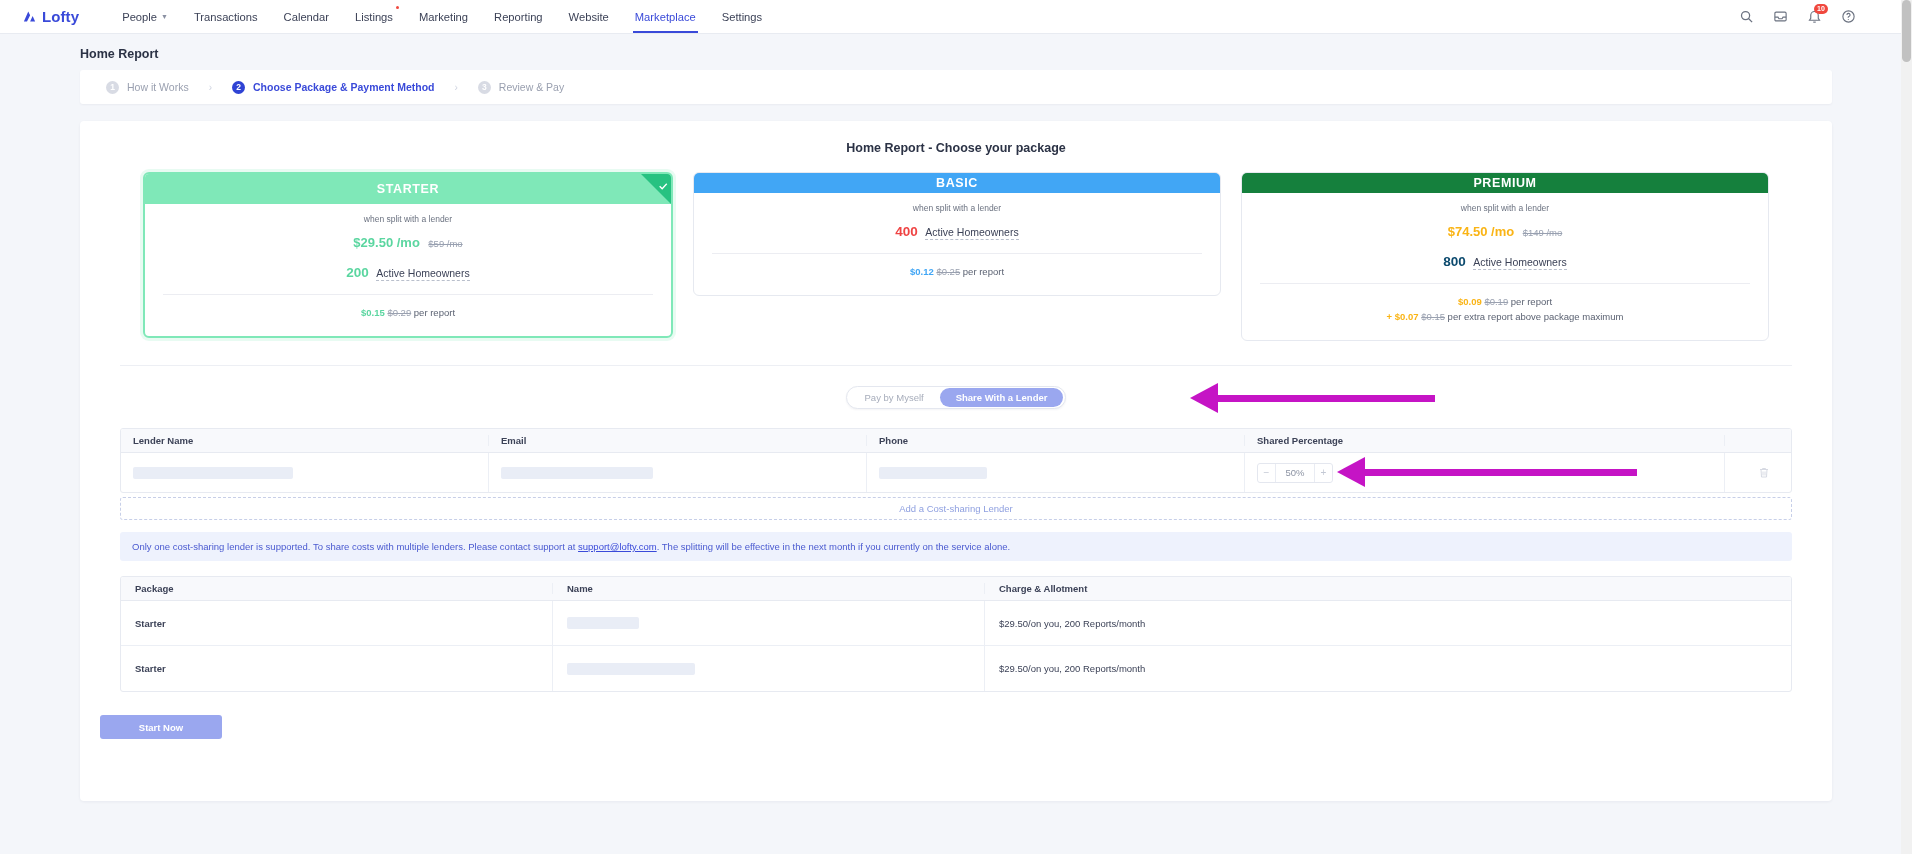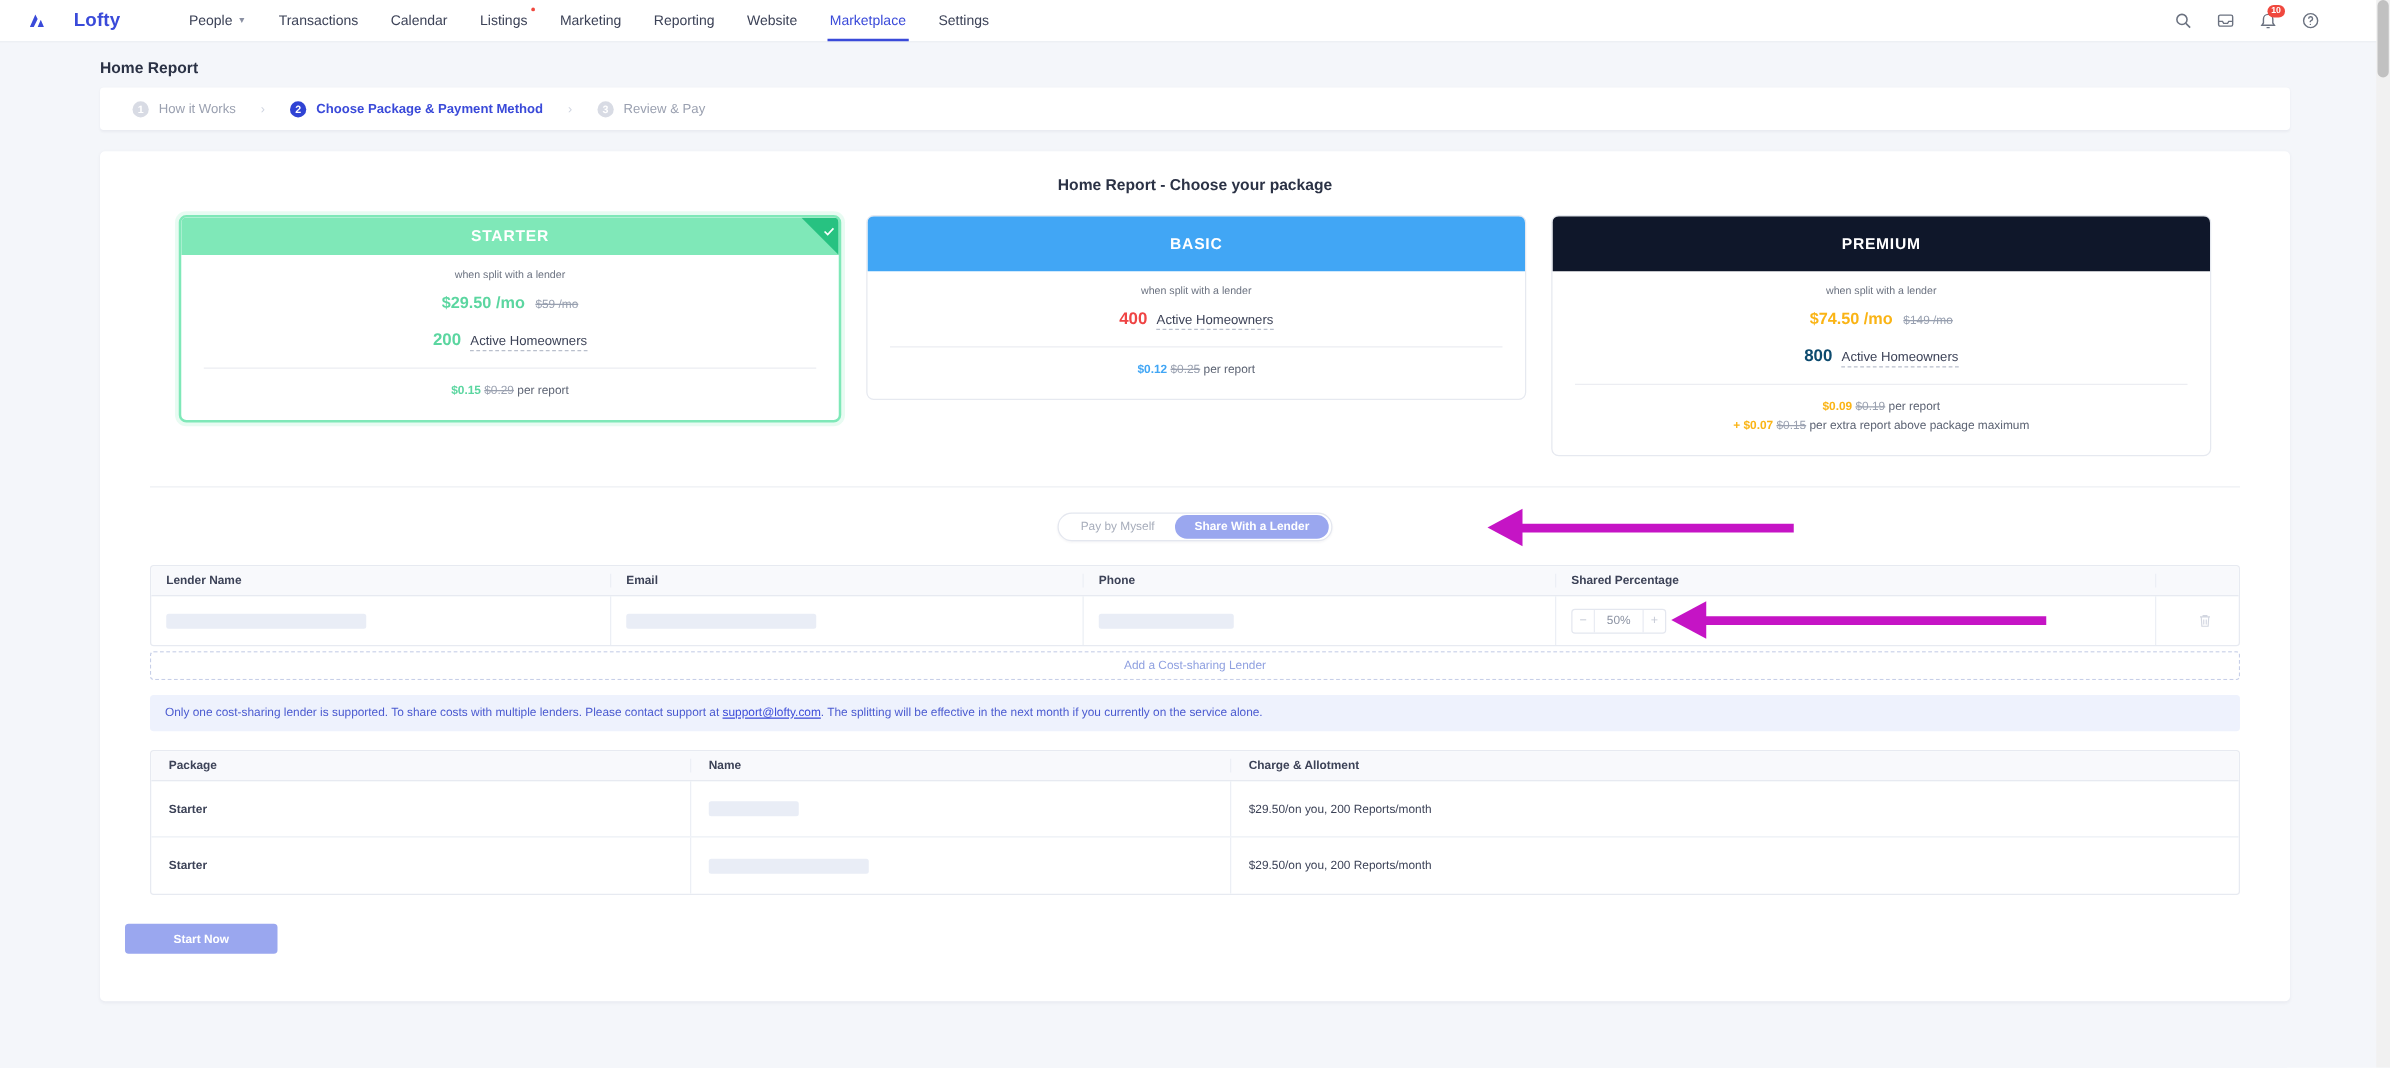--- a/index.html
+++ b/index.html
@@ -11,22 +11,22 @@
   }
 
   
   .topbar {
     height: 34px; background: #ffffff;
     display: flex; align-items: center;
     border-bottom: 1px solid #e8ebf1;
     position: relative;
   }
   .brand {
-    display: flex; align-items: center; gap: 22px;
-    margin-left: 22px; margin-right: 42px; text-align: right;
+    display: flex; align-items: center; gap: 5px;
+    margin-left: 22px; margin-right: 30px; text-align: right;
   }
   .brand-mark { width: 15px; height: 15px; }
   .brand-text { font-size: 15px; font-weight: bold; color: #3a4ad9; letter-spacing: .1px; }
   .navlinks { display: flex; align-items: center; gap: 0px; height: 100%; }
   .navitem {
     font-size: 11.2px; color: #3c4257; padding: 0 13px;
     height: 100%; display: flex; align-items: center;
     position: relative; white-space: nowrap; cursor: pointer;
   }
   .navitem.active { color: #3a4ad9; }
@@ -85,21 +85,21 @@
   }
 
   
   .cards { display: flex; gap: 20px; padding: 0 43px; align-items: flex-start; }
   .card {
     flex: 1; background: #fff; border-radius: 6px; overflow: hidden;
     border: 1px solid #e6e9f0; position: relative;
   }
   .card.selected { border: 2px solid #7fe8b8; box-shadow: 0 0 0 3px rgba(127,232,184,.18); }
   .card-head {
-    height: 44px; display: flex; align-items: center; justify-content: center;
+    height: 20px; display: flex; align-items: center; justify-content: center;
     font-size: 12.5px; font-weight: bold; color: #fff; letter-spacing: .6px;
   }
   .card.selected .card-head { height: 30px; }
   .ribbon {
     position: absolute; top: 0; right: 0; width: 30px; height: 30px;
     overflow: hidden;
   }
   .ribbon::before {
     content: ""; position: absolute; top: 0; right: 0;
     border-top: 30px solid #27c281; border-left: 30px solid transparent;
@@ -365,21 +365,21 @@
           <div class="card-divider"></div>
           <div class="report-line">
             <b style="color:#41a6f5">$0.12</b>
             <span class="strike">$0.25</span>
             <span>per report</span>
           </div>
         </div>
       </div>
 
       <div class="card">
-        <div class="card-head" style="background:#0f172a">PREMIUM</div>
+        <div class="card-head" style="background:#15803d">PREMIUM</div>
         <div class="card-body">
           <div class="split-note">when split with a lender</div>
           <div class="price-row">
             <span class="price" style="color:#fab415">$74.50 /mo</span>
             <span class="price-old">$149 /mo</span>
           </div>
           <div class="homeowners">
             <span class="ho-num" style="color:#0c4a6e">800</span>
             <span class="ho-label">Active Homeowners</span>
           </div>

